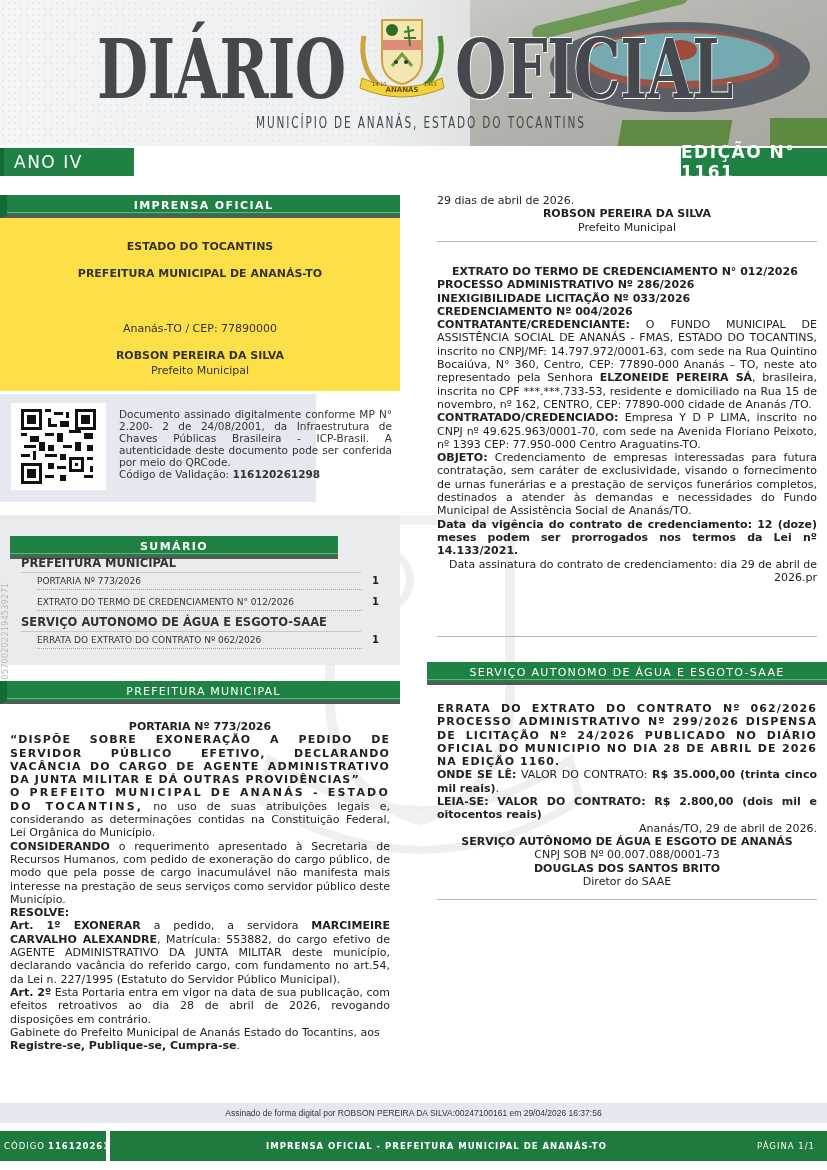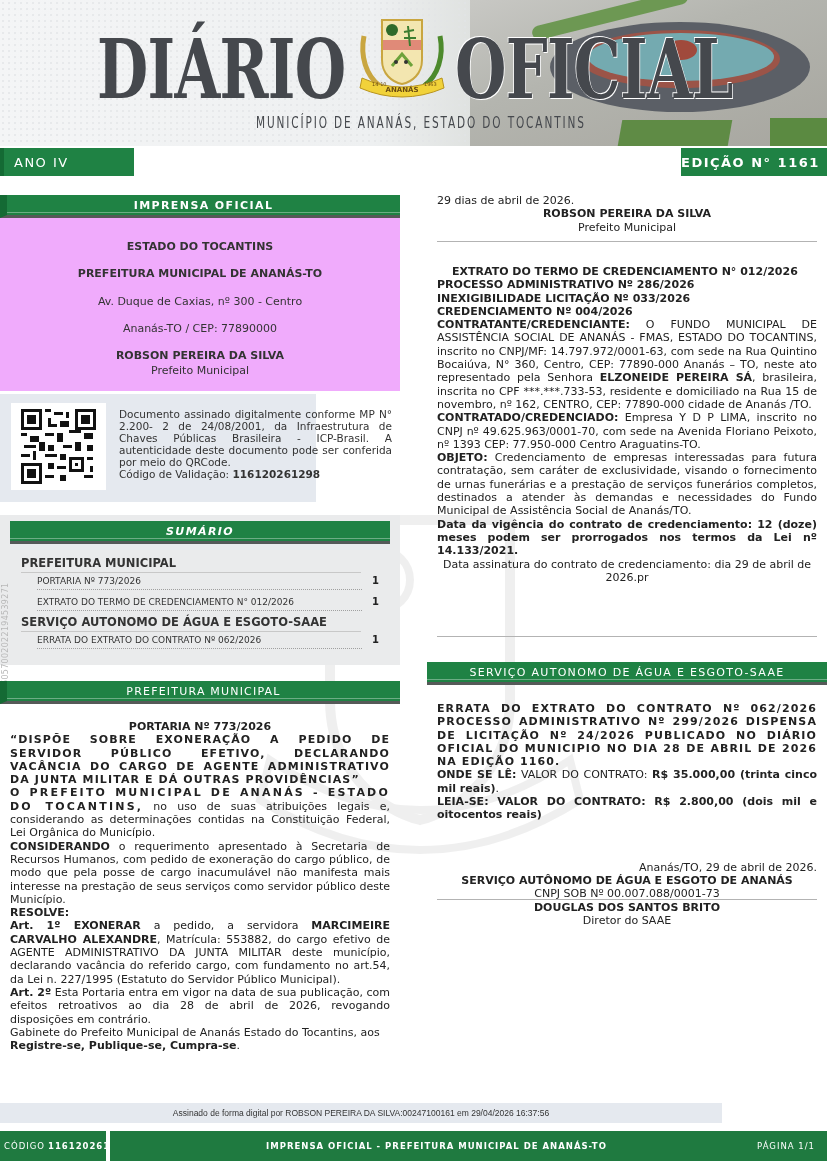--- a/index.html
+++ b/index.html
@@ -38,77 +38,77 @@
     .subtitle {
       position: absolute; left: 256px; top: 114px; font-family: "DejaVu Sans Condensed", "DejaVu Sans", sans-serif;
       font-size: 15px; letter-spacing: 2.4px; color: #45484d;
       transform: scaleX(0.78); transform-origin: left top; white-space: nowrap;
     }
     .crest { position: absolute; left: 356px; top: 16px; width: 92px; height: 84px; }
 
     
     .infobar { position: absolute; left: 0; top: 148px; width: 827px; height: 28px; }
     .infobar .seg { position: absolute; top: 0; height: 28px; background: #1f8244; color: #fff;
-      font-size: 13px; letter-spacing: 1.5px; display: flex; align-items: center; }
+      font-size: 17px; letter-spacing: 1.5px; display: flex; align-items: center; }
     .seg-ano { left: 0; width: 134px; padding-left: 10px; border-left: 4px solid #146a34; }
     .seg-date { left: 139px; width: 537px; justify-content: center; }
     .seg-ed { left: 681px; width: 146px; font-weight: bold; letter-spacing: 1.8px; }
     .seg-date b { margin-left: 5px; }
 
     
     .panel-head {
       position: absolute; height: 23px; background: #1f8244; color: #fff;
       font-size: 11px; font-weight: bold; letter-spacing: 1.4px; text-align: center; line-height: 22px;
       border-bottom: 3px solid #555a58;
     }
     .panel-head.thin { font-weight: normal; letter-spacing: 1.2px; }
     .panel-head::before { content: ""; position: absolute; left: 0; right: 0; top: 17px; height: 1px; background: rgba(255,255,255,0.35); }
 
     .imprensa-head { left: 0; top: 195px; width: 400px; border-left: 7px solid #146a34; }
-    .imprensa-body { position: absolute; left: 0; top: 218px; width: 400px; height: 173px; background: #f0abfc; text-align: center; color: #333; text-decoration: underline; }
+    .imprensa-body { position: absolute; left: 0; top: 218px; width: 400px; height: 173px; background: #fde047; text-align: center; color: #333; text-decoration: underline; }
     .imprensa-body .l { position: absolute; left: 0; width: 400px; font-size: 11px; }
     .imprensa-body .b { font-weight: bold; }
 
     .qr-box { position: absolute; left: 0; top: 394px; width: 316px; height: 108px; background: #e5e9ef; }
     .qr { position: absolute; left: 11px; top: 9px; width: 95px; height: 87px; background: #fff; padding: 6px 9px; }
     .qr svg { width: 77px; height: 75px; }
     .qr-text { position: absolute; left: 119px; top: 14px; width: 273px; font-size: 10.5px; line-height: 12px; text-align: justify; color: #333; }
     .qr-text .code { font-weight: bold; }
 
     .sum-wrap { position: absolute; left: 0; top: 515px; width: 400px; height: 150px; background: #eaebec; }
-    .sum-head { left: 10px; top: 521px; width: 380px; font-style: italic; }
+    .sum-head { left: 10px; top: 536px; width: 328px; }
     .sum-side { position: absolute; left: 1px; top: 560px; width: 10px; height: 125px; font-size: 8px; color: #b8b8b8;
       writing-mode: vertical-rl; transform: rotate(180deg); letter-spacing: 0.3px; }
     .sum-sec { position: absolute; left: 21px; width: 340px; font-size: 11.5px; font-weight: bold; color: #333; border-bottom: 1px solid #c8c8c8; padding-bottom: 2px; }
     .sum-item { position: absolute; left: 37px; width: 325px; font-size: 9px; color: #333; border-bottom: 1px dotted #a0a0a0; padding-bottom: 3px; }
     .sum-page { position: absolute; left: 372px; font-size: 10px; font-weight: bold; color: #222; }
 
     .pm-head { left: 0; top: 681px; width: 400px; border-left: 7px solid #146a34; }
 
     .article { position: absolute; font-size: 11px; line-height: 13.3px; color: #222; text-align: justify; }
     .article p { margin: 0; }
     .article .c { text-align: center; }
-    .article .r { text-align: right; margin-top: 39px; }
+    .article .r { text-align: right; }
     .article .wide { letter-spacing: 1.1px; }
     .article .wider { letter-spacing: 2.2px; }
 
     .left-art { left: 10px; top: 720px; width: 380px; }
 
     
     .right-top { left: 437px; top: 194px; width: 380px; }
     .hr { position: absolute; height: 1px; background: #b3b3b3; }
     .right-extrato { left: 437px; top: 265px; width: 380px; }
     .saae-head { left: 427px; top: 662px; width: 400px; font-weight: normal; letter-spacing: 1.3px; }
     .right-errata { left: 437px; top: 702px; width: 380px; }
 
     
     .watermark { position: absolute; left: 240px; top: 500px; width: 360px; height: 400px; opacity: 0.06; pointer-events: none; }
 
     
-    .sign-bar { position: absolute; left: 0; top: 1103px; width: 722px; height: 20px; background: #e5e9ef;
+    .sign-bar { position: absolute; left: 0; top: 1103px; width: 827px; height: 20px; background: #e5e9ef;
       font-family: "Liberation Sans", sans-serif; font-size: 8.5px; color: #333; text-align: center; line-height: 20px; }
     .footbar { position: absolute; left: 0; top: 1131px; width: 827px; height: 30px; }
     .footbar .seg { position: absolute; top: 0; height: 30px; background: #1f7a40; color: #fff; font-size: 8.5px; letter-spacing: 1px; display: flex; align-items: center; }
     .f-code { left: 0; width: 106px; padding-left: 4px; }
     .f-code b { margin-left: 3px; }
     .f-mid { left: 110px; width: 653px; justify-content: center; font-weight: bold; letter-spacing: 1.3px; }
     .f-page { left: 719px; width: 108px; justify-content: flex-end; padding-right: 12px; }
   </style>
 </head>
 <body>
@@ -153,21 +153,20 @@
 <svg class="watermark" viewBox="0 0 360 400">
   <path d="M90 20 H270 V200 C270 270 220 310 180 320 C140 310 90 270 90 200 Z" fill="none" stroke="#000" stroke-width="10"></path>
   <path d="M30 260 Q180 360 330 260 L340 300 Q180 400 20 300 Z" fill="none" stroke="#000" stroke-width="8"></path>
   <circle cx="140" cy="80" r="30" fill="none" stroke="#000" stroke-width="8"></circle>
 </svg>
 
 <div class="panel-head imprensa-head">IMPRENSA OFICIAL</div>
 <div class="imprensa-body">
   <div class="l b" style="top:22px;">ESTADO DO TOCANTINS</div>
   <div class="l b" style="top:49px;">PREFEITURA MUNICIPAL DE ANANÁS-TO</div>
-  <div class="l" style="top:77px;">Av. Duque de Caxias, nº 300 - Centro</div>
   <div class="l" style="top:104px;">Ananás-TO / CEP: 77890000</div>
   <div class="l b" style="top:131px;">ROBSON PEREIRA DA SILVA</div>
   <div class="l" style="top:146px;">Prefeito Municipal</div>
 </div>
 
 <div class="qr-box">
   <div class="qr">
     <svg viewBox="0 0 25 25" shape-rendering="crispEdges">
       <rect width="25" height="25" fill="#fff"></rect>
       <g fill="#111">
@@ -258,21 +257,21 @@
 
 <div class="article right-extrato">
   <p style="padding-left:15px;"><b>EXTRATO DO TERMO DE CREDENCIAMENTO N° 012/2026</b></p>
   <p><b>PROCESSO ADMINISTRATIVO Nº 286/2026</b></p>
   <p><b>INEXIGIBILIDADE LICITAÇÃO Nº 033/2026</b></p>
   <p><b>CREDENCIAMENTO Nº 004/2026</b></p>
   <p><b>CONTRATANTE/CREDENCIANTE:</b><span> O FUNDO MUNICIPAL DE ASSISTÊNCIA SOCIAL DE ANANÁS - FMAS, ESTADO DO TOCANTINS, inscrito no CNPJ/MF: 14.797.972/0001-63, com sede na Rua Quintino Bocaiúva, N° 360, Centro, CEP: 77890-000 Ananás – TO, neste ato representado pela Senhora </span><b>ELZONEIDE PEREIRA SÁ</b><span>, brasileira, inscrita no CPF ***.***.733-53, residente e domiciliado na Rua 15 de novembro, nº 162, CENTRO, CEP: 77890-000 cidade de Ananás /TO.</span></p>
   <p><b>CONTRATADO/CREDENCIADO:</b><span> Empresa Y D P LIMA, inscrito no CNPJ nº 49.625.963/0001-70, com sede na Avenida Floriano Peixoto, nº 1393 CEP: 77.950-000 Centro Araguatins-TO.</span></p>
   <p><b>OBJETO:</b><span> Credenciamento de empresas interessadas para futura contratação, sem caráter de exclusividade, visando o fornecimento de urnas funerárias e a prestação de serviços funerários completos, destinados a atender às demandas e necessidades do Fundo Municipal de Assistência Social de Ananás/TO.</span></p>
   <p><b>Data da vigência do contrato de credenciamento: 12 (doze) meses podem ser prorrogados nos termos da Lei nº 14.133/2021.</b></p>
-  <p style="text-align:center;">Data assinatura do contrato de credenciamento: dia 29 de abril de 2026.pr</p>
+  <p style="text-align:right;">Data assinatura do contrato de credenciamento: dia 29 de abril de 2026.pr</p>
 </div>
 <div class="hr" style="left:437px; top:636px; width:380px;"></div>
 
 <div class="panel-head saae-head">SERVIÇO AUTONOMO DE ÁGUA E ESGOTO-SAAE</div>
 
 <div class="article right-errata">
   <p class="wide"><b>ERRATA DO EXTRATO DO CONTRATO Nº 062/2026 PROCESSO ADMINISTRATIVO Nº 299/2026 DISPENSA DE LICITAÇÃO Nº 24/2026 PUBLICADO NO DIÁRIO OFICIAL DO MUNICIPIO NO DIA 28 DE ABRIL DE 2026 NA EDIÇÃO 1160.</b></p>
   <p><b>ONDE SE LÊ:</b><span> VALOR DO CONTRATO: </span><b>R$ 35.000,00 (trinta cinco mil reais)</b><span>.</span></p>
   <p><b>LEIA-SE: VALOR DO CONTRATO: R$ 2.800,00 (dois mil e oitocentos reais)</b></p>
   <p class="r">Ananás/TO, 29 de abril de 2026.</p>

